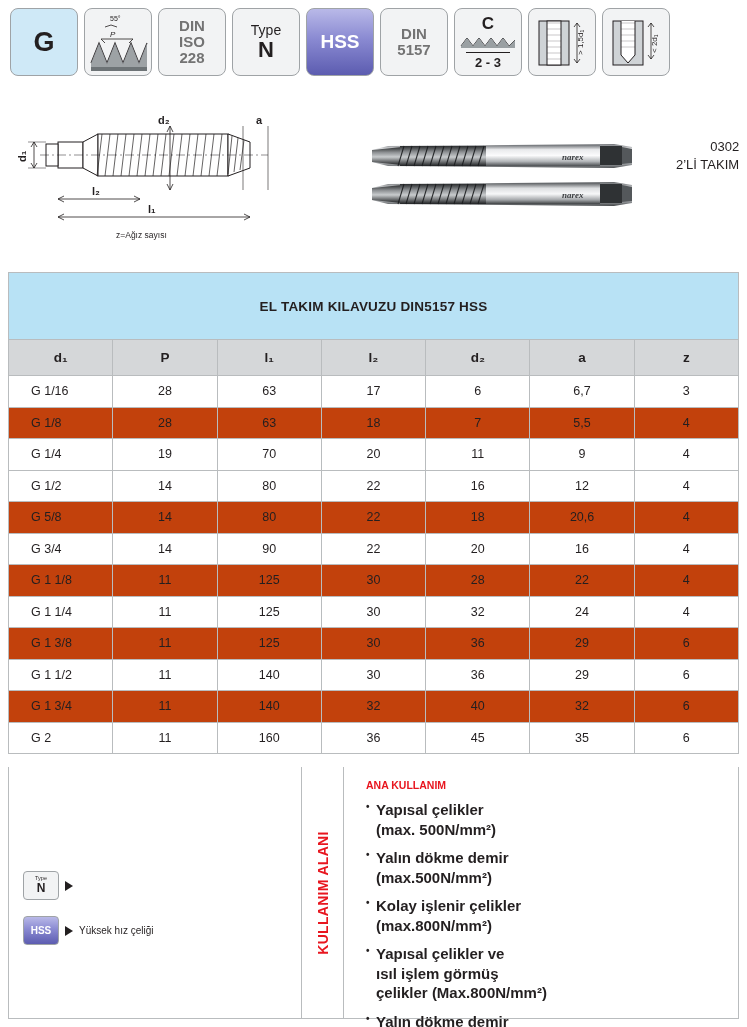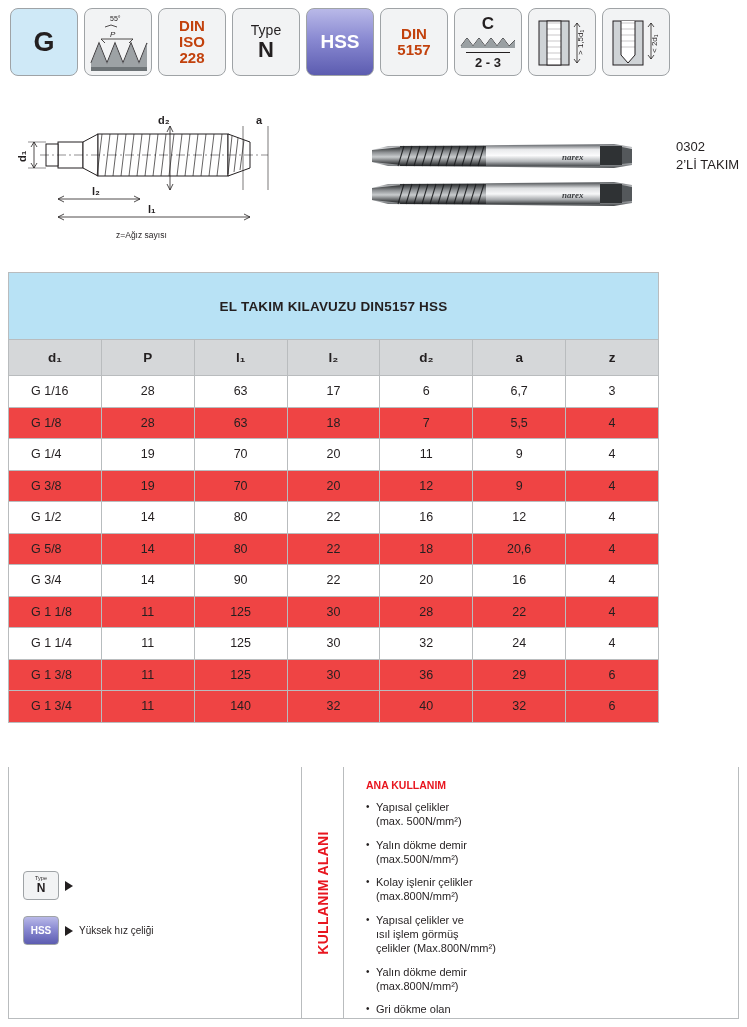--- a/index.html
+++ b/index.html
@@ -24,45 +24,45 @@
     position:relative;
     box-sizing:border-box;
     display:flex;align-items:center;justify-content:center;
     overflow:hidden;
   }
   .ibox.blue{background:#cfe9f7;}
   .ibox .big{
     font-size:27px;font-weight:bold;color:#231f20;line-height:1;
   }
   .ibox .stack{
-    text-align:center;line-height:1.08;font-weight:bold;font-size:15px;color:#c2410c;
+    text-align:center;line-height:1.08;font-weight:bold;font-size:15px;color:#737373;
   }
   .ibox .type-t{font-size:14px;font-weight:normal;color:#231f20;line-height:1.1;}
   .ibox .type-n{font-size:22px;font-weight:bold;line-height:1.05;}
   .hss{
     background:linear-gradient(180deg,#b9b9e8 0%, #8a8ad2 45%, #5c5cb0 100%);
     color:#ffffff;font-weight:bold;font-size:19px;
     border:1px solid #9fa3a6;
   }
   .ibox.cbox .cletter{font-size:17px;font-weight:bold;}
   .ibox.cbox .crange{font-size:13px;font-weight:bold;}
   .ibox.cbox .divider{
     width:44px;height:1px;background:#231f20;margin:2px auto;
   }
   
   .draw-wrap{position:absolute;left:18px;top:104px;width:330px;height:150px;}
   .tool-photo{position:absolute;left:364px;top:120px;width:300px;height:115px;}
   .photo-label{
     position:absolute;left:676px;top:138px;
     font-size:13px;line-height:1.35;color:#231f20;font-weight:normal;
   }
-  .photo-label .code{display:block;}
+  .photo-label .code{display:block;text-align:right;}
   
   .tbl{
-    position:absolute;left:8px;top:272px;width:651px;
+    position:absolute;left:8px;top:272px;width:731px;
     border-collapse:collapse;
     table-layout:fixed;
   }
   .tbl td,.tbl th{border:1px solid #b9bcbe;}
   .title-row td{
     background:#b8e2f5;
     text-align:center;
     font-weight:bold;
     font-size:13.5px;
     height:64px;
@@ -76,21 +76,21 @@
     font-size:13.5px;
     height:33px;
     color:#231f20;
   }
   .data-row td{
     text-align:center;
     font-size:12.5px;
     height:28.5px;
     background:#ffffff;
   }
-  .data-row.alt td{background:#ef4444;margin-top:16px;}
+  .data-row.alt td{background:#c2410c;margin-top:16px;}
   .data-row td.first{
     text-align:left;padding-left:22px;
   }
   
   .bot{
     position:absolute;left:8px;top:767px;width:731px;height:252px;
     border:1px solid #b9bcbe;border-top:none;
     box-sizing:border-box;
     display:flex;
   }
@@ -133,21 +133,21 @@
     letter-spacing:.3px;
   }
   .bot-right{
     flex:1;padding:12px 0 0 22px;box-sizing:border-box;
   }
   .usage-title{
     color:#e8161f;font-weight:bold;font-size:10.5px;margin-bottom:9px;
   }
   .usage-list{list-style:none;margin:0;padding:0;}
   .usage-list li{
-    font-size:11px;font-weight:normal;line-height:1.3;
+    font-size:15px;font-weight:bold;line-height:1.3;
     margin-bottom:9px;padding-left:10px;position:relative;
   }
   .usage-list li:before{
     content:"•";position:absolute;left:0;top:0;font-size:10px;
   }
   svg{display:block;}
 </style>
 </head>
 <body>
 
@@ -380,29 +380,20 @@
     </tr>
     <tr class="data-row">
       <td class="first">G 1/4</td>
       <td>19</td>
       <td>70</td>
       <td>20</td>
       <td>11</td>
       <td>9</td>
       <td>4</td>
     </tr>
-    <tr class="data-row alt">
-      <td class="first">G 3/8</td>
-      <td>19</td>
-      <td>70</td>
-      <td>20</td>
-      <td>12</td>
-      <td>9</td>
-      <td>4</td>
-    </tr>
     <tr class="data-row">
       <td class="first">G 1/2</td>
       <td>14</td>
       <td>80</td>
       <td>22</td>
       <td>16</td>
       <td>12</td>
       <td>4</td>
     </tr>
     <tr class="data-row alt">
@@ -443,27 +434,45 @@
     </tr>
     <tr class="data-row alt">
       <td class="first">G 1 3/8</td>
       <td>11</td>
       <td>125</td>
       <td>30</td>
       <td>36</td>
       <td>29</td>
       <td>6</td>
     </tr>
+    <tr class="data-row">
+      <td class="first">G 1 1/2</td>
+      <td>11</td>
+      <td>140</td>
+      <td>30</td>
+      <td>36</td>
+      <td>29</td>
+      <td>6</td>
+    </tr>
     <tr class="data-row alt">
       <td class="first">G 1 3/4</td>
       <td>11</td>
       <td>140</td>
       <td>32</td>
       <td>40</td>
       <td>32</td>
+      <td>6</td>
+    </tr>
+    <tr class="data-row">
+      <td class="first">G 2</td>
+      <td>11</td>
+      <td>160</td>
+      <td>36</td>
+      <td>45</td>
+      <td>35</td>
       <td>6</td>
     </tr>
   </tbody>
 </table>
 
 <div class="bot">
 
   <div class="bot-left">
     <div class="legend">
 

